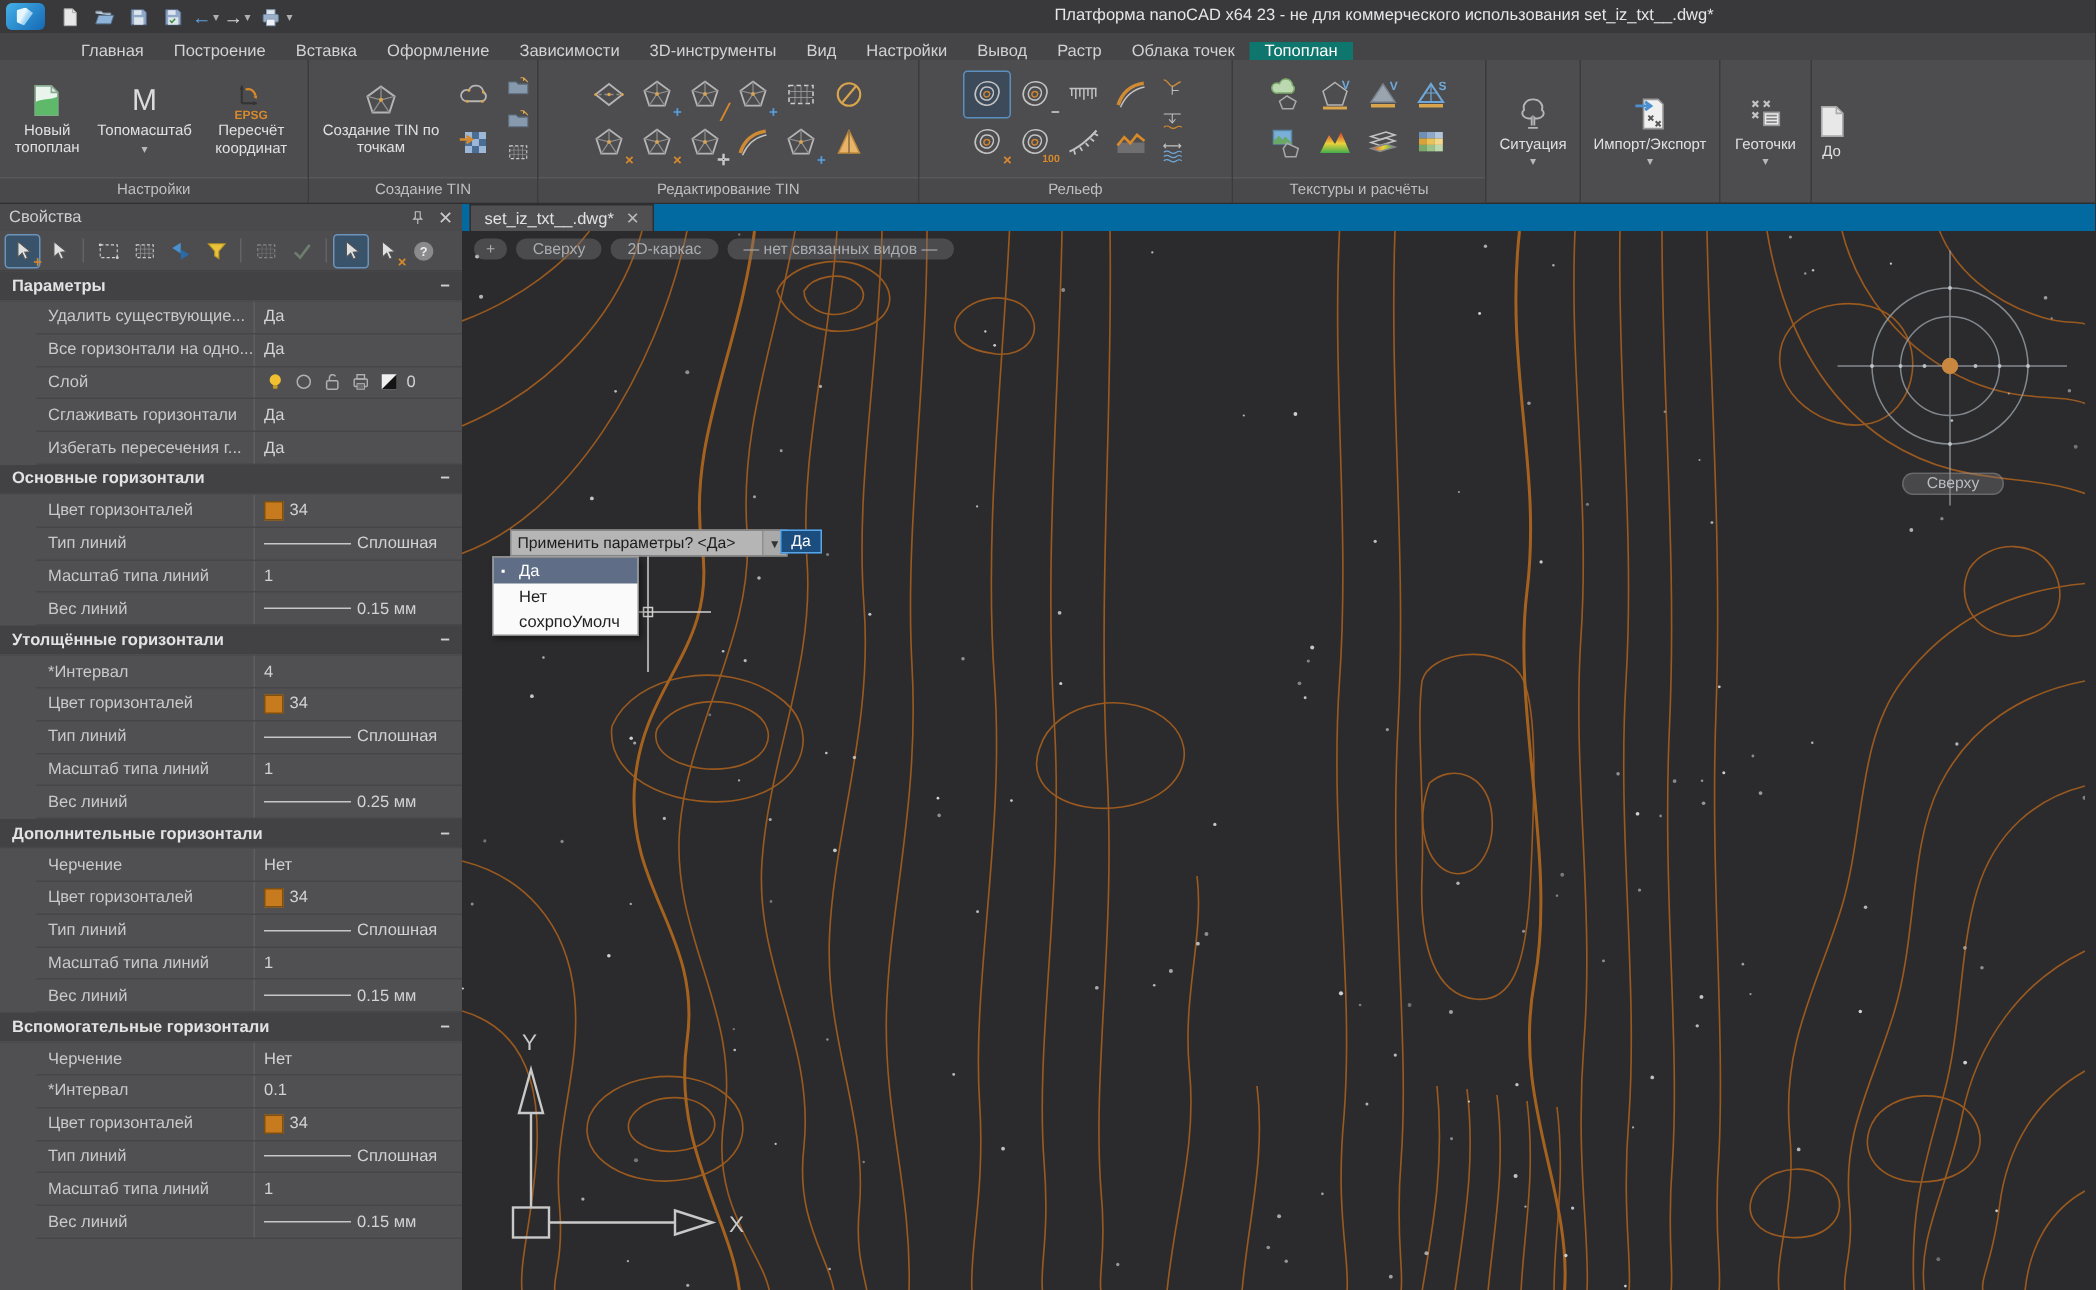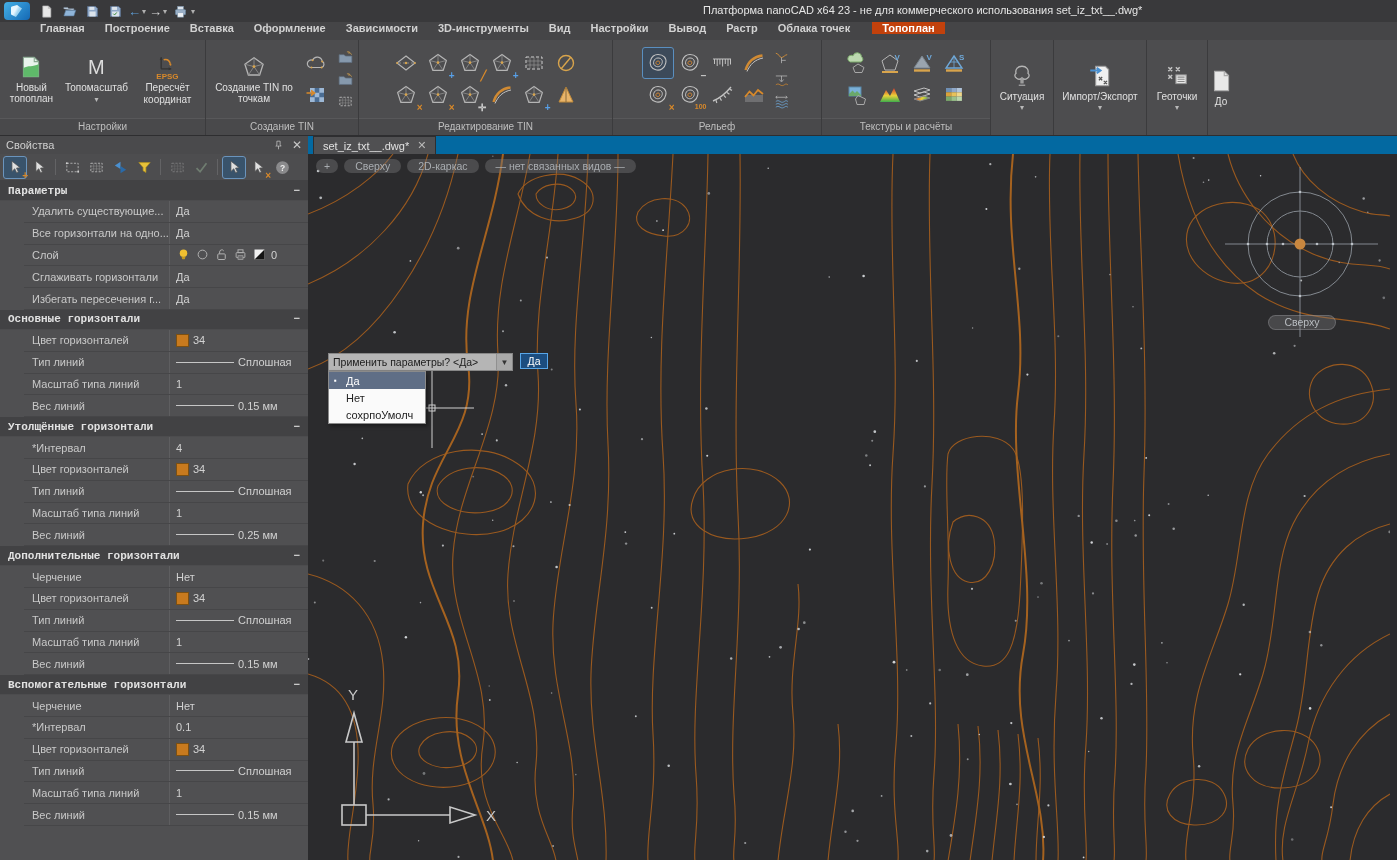--- a/index.html
+++ b/index.html
@@ -9,23 +9,23 @@
   .logo{width:26px;height:18px;border-radius:4px;background:linear-gradient(135deg,#45b1e8,#1468b4);position:relative;flex:0 0 auto;}
   .logo:after{content:"";position:absolute;left:7px;top:3px;width:11px;height:12px;border-radius:3px;background:linear-gradient(120deg,#e8f6ff 40%,#9fd4f2 60%);clip-path:polygon(0 15%,55% 0,100% 30%,45% 100%,0 80%);}
   .qat{display:flex;align-items:center;gap:3px;}
   .qbtn{width:20px;height:18px;display:flex;align-items:center;justify-content:center;}
   .qbtn svg{width:15px;height:15px;}
   .qarrow{font-size:13px;line-height:1;}
   .qa-back{color:#5e9fd8;} .qa-fwd{color:#d8d8d8;}
   .qcaret{color:#b0b0b0;font-size:8px;margin-left:-2px;}
   .wintitle{position:absolute;left:703px;top:4px;font-size:11px;color:#e6e6e6;white-space:nowrap;}
   
-  .menubar{height:18px;background:#454547;display:flex;align-items:flex-start;padding-left:30px;font-weight:bold;}
+  .menubar{height:18px;background:#454547;display:flex;align-items:flex-end;padding-left:44px;}
   .menu-item{display:flex;align-items:center;padding:0 10px;color:#d2d2d2;cursor:default;}
-  .menu-item.active{background:#c2410c;color:#fff;margin-left:12px;}
+  .menu-item.active{background:#0f766e;color:#fff;}
   
   .ribbon{height:95px;background:#4d4d4f;display:flex;border-bottom:1px solid #2e2e30;}
   .rgroup{position:relative;border-right:1px solid #3b3b3d;display:flex;flex-direction:column;flex:0 0 auto;}
   .rcontent{flex:1;display:flex;align-items:center;justify-content:center;gap:3px;padding:2px 3px;}
   .rlabel{height:16px;line-height:16px;text-align:center;font-size:10px;color:#bfbfbf;background:#49494b;border-top:1px solid #58585a;white-space:nowrap;overflow:hidden;}
   .bigbtn{display:flex;flex-direction:column;align-items:center;justify-content:flex-start;text-align:center;font-size:10px;line-height:1.15;color:#e0e0e0;padding:3px 2px;border-radius:2px;}
   .bigbtn .bic{width:26px;height:26px;margin-bottom:2px;}
   .bigbtn .caret{font-size:8px;color:#b8b8b8;margin-top:1px;}
   .mchar{font-size:20px;color:#dcdcdc;height:26px;line-height:26px;margin-bottom:2px;}
   .epsg{font-size:8px;font-weight:bold;color:#d8892a;margin:-3px 0 1px;}
@@ -47,21 +47,21 @@
   .phead .sp{flex:1;}
   .phead svg{width:13px;height:13px;}
   .pclose{color:#c8c8c8;font-size:12px;margin-left:7px;}
   .ptoolbar{height:26px;display:flex;align-items:center;gap:2px;padding:0 4px;background:#4d4d4f;border-bottom:1px solid #424244;}
   .pt{position:relative;width:22px;height:21px;display:flex;align-items:center;justify-content:center;border-radius:2px;}
   .pt svg{width:17px;height:17px;}
   .pt.sel{background:#39536b;outline:1px solid #6a94bd;}
   .pt.dim{opacity:.45;}
   .psep{width:1px;height:16px;background:#636365;margin:0 3px;}
   .pbody{flex:1;overflow:hidden;}
-  .psec{height:19px;background:#424244;display:flex;align-items:center;padding:0 8px;font-weight:bold;color:#e2e2e2;border-bottom:1px solid #4c4c4e;font-family:Liberation Mono, monospace;}
+  .psec{height:19px;background:#424244;display:flex;align-items:center;padding:0 8px;font-weight:bold;color:#e2e2e2;border-bottom:1px solid #4c4c4e;}
   .psec .sp{flex:1;}
   .pminus{color:#cfcfcf;font-weight:bold;}
   .prow{height:20.8px;display:grid;grid-template-columns:146px 1fr;border-bottom:1px solid #464648;margin-left:24px;}
   .plabel{display:flex;align-items:center;padding:0 4px 0 8px;color:#c9c9c9;border-right:1px solid #5e5e60;white-space:nowrap;overflow:hidden;}
   .pval{display:flex;align-items:center;padding:0 4px 0 6px;color:#d2d2d2;white-space:nowrap;overflow:hidden;gap:4px;}
   .sliderbox{flex:1;align-self:center;height:17px;background:#9f9f9f;color:#1e1e1e;display:flex;align-items:center;justify-content:center;margin-right:2px;}
   .swatch{width:11px;height:11px;background:#c87a1e;border:1px solid #7c5012;display:inline-block;}
   .ltline{display:inline-block;width:58px;height:0;border-top:1.6px solid #c6c6c6;}
   .lyric{width:15px;height:15px;}
   
@@ -69,21 +69,21 @@
   .tabbar{height:18px;background:#0369a1;display:flex;align-items:flex-end;padding-left:5px;}
   .doctab{height:17px;background:#505052;display:flex;align-items:center;gap:8px;padding:0 9px;color:#e2e2e2;border:1px solid #2e2e30;border-bottom:none;}
   .doctab .x{color:#b8b8b8;font-size:11px;}
   .viewport{position:relative;flex:1;background:#2b2b2d;overflow:hidden;}
   .viewport > svg{position:absolute;left:0;top:0;}
   .pills{position:absolute;left:8px;top:5px;display:flex;gap:6px;align-items:center;}
   .pill{background:rgba(118,118,122,.42);border-radius:9px;color:#a9adb1;font-size:10.5px;padding:1px 11px;white-space:nowrap;}
   .pill.plus{padding:1px 8px;}
   .navlabel{position:absolute;left:960px;top:161px;width:66px;text-align:center;background:rgba(125,125,130,.35);border:1px solid rgba(165,165,170,.35);border-radius:8px;color:#b8bcc0;font-size:10.5px;padding:0 0 1px;}
   
-  .cmdbar{position:absolute;left:20px;top:199px;width:183px;height:16px;background:#b5b5b5;border:1px solid #878787;display:flex;align-items:center;color:#1c1c1c;font-size:10.5px;}
+  .cmdbar{position:absolute;left:32px;top:199px;width:183px;height:16px;background:#b5b5b5;border:1px solid #878787;display:flex;align-items:center;color:#1c1c1c;font-size:10.5px;}
   .cmdbar .txt{flex:1;padding-left:4px;white-space:nowrap;overflow:hidden;}
   .cmdbar .chev{width:15px;height:100%;border-left:1px solid #909090;background:#a9a9a9;display:flex;align-items:center;justify-content:center;color:#333;font-size:8px;}
   .cmdinput{position:absolute;left:212px;top:199px;width:26px;height:14px;background:#1c4d7f;border:1px solid #58a6e8;color:#fff;font-size:10.5px;display:flex;align-items:center;justify-content:center;}
   .cmdlist{position:absolute;left:20px;top:217px;width:96px;background:#fafafa;border:1px solid #8a8a8a;box-shadow:2px 2px 4px rgba(0,0,0,.4);font-size:11px;color:#222;}
   .cmdopt{height:17px;display:flex;align-items:center;padding-left:17px;position:relative;white-space:nowrap;}
   .cmdopt.selected{background:#5f6e86;color:#fff;}
   .cmdopt .bullet{position:absolute;left:5px;font-size:8px;}
 </style>
 </head>
 <body>

